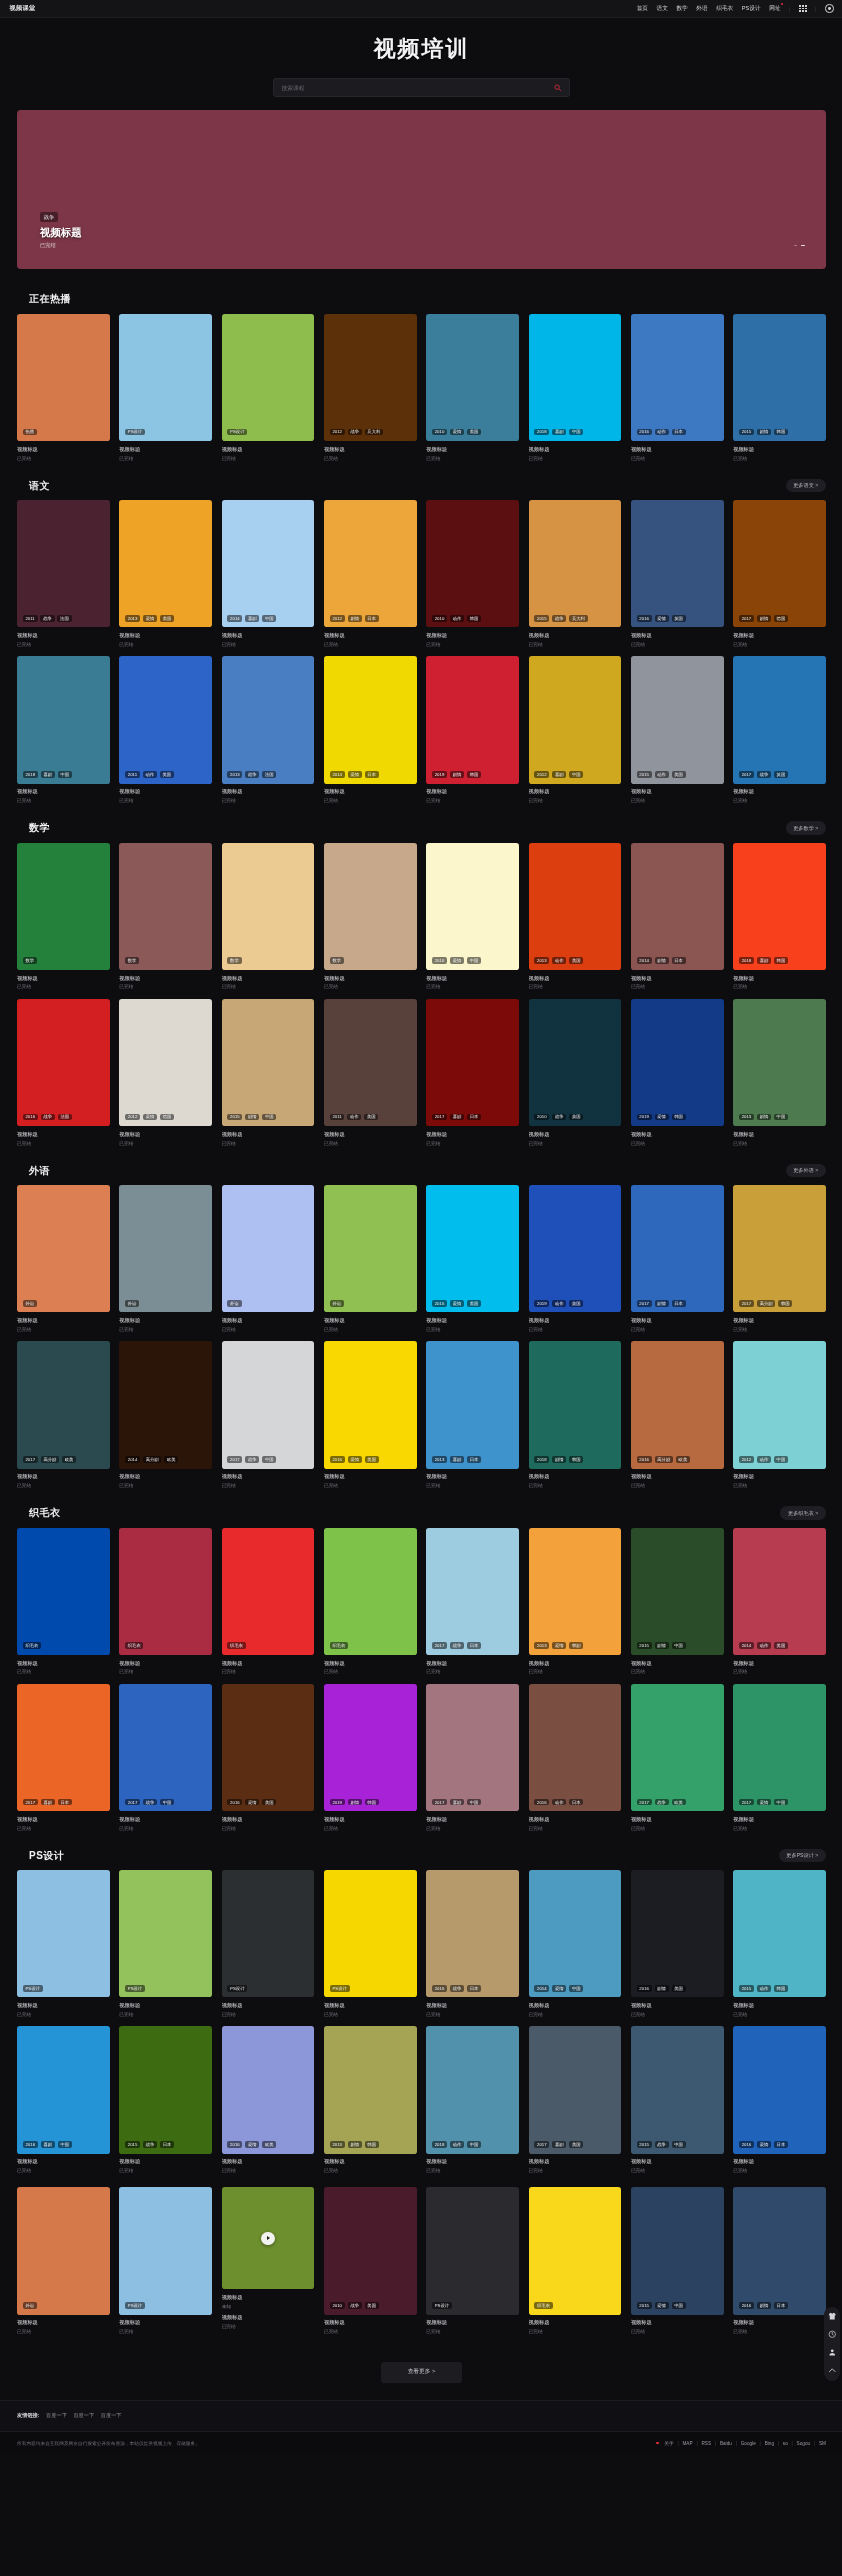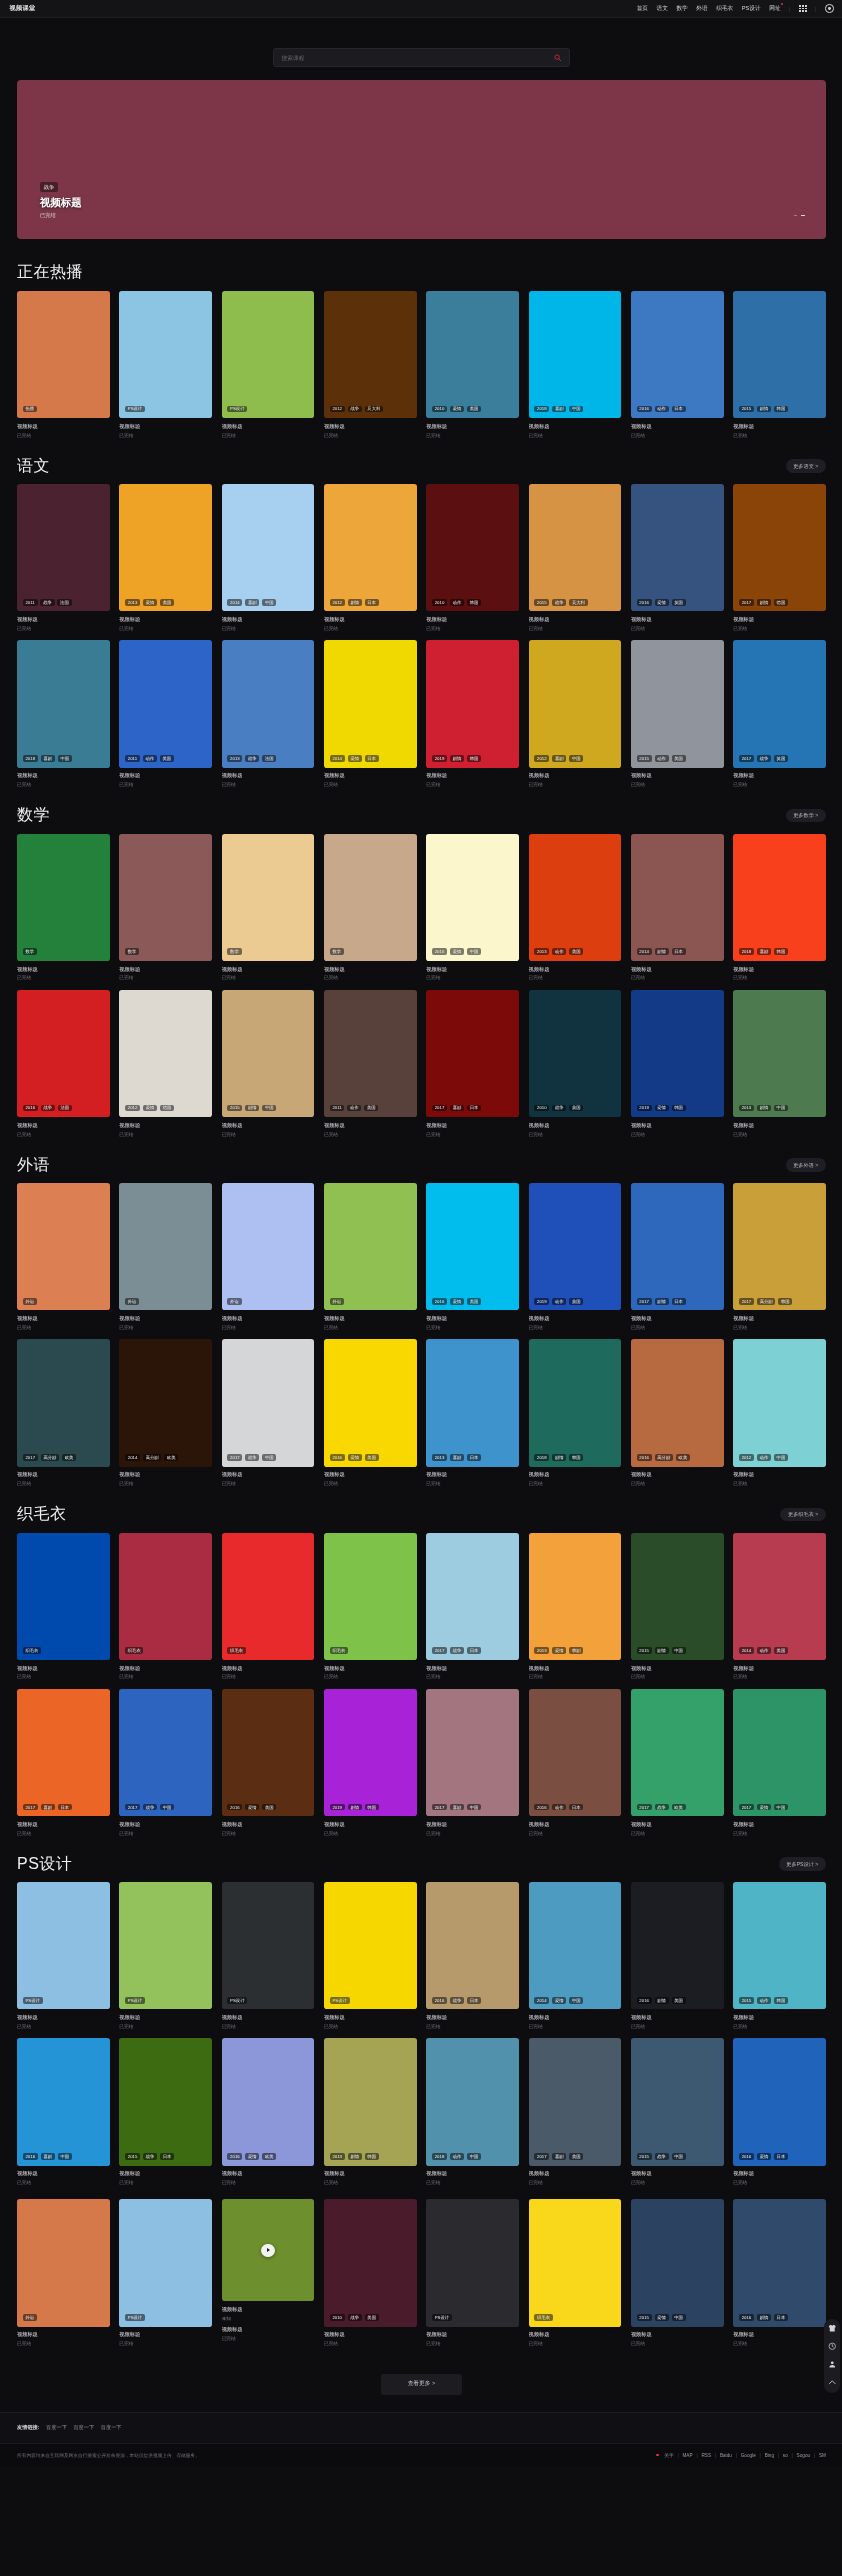--- a/index.html
+++ b/index.html
@@ -133,21 +133,21 @@
   .banner-dots i.on { background: rgba(255,255,255,.85); }
 
   
   .section { margin-bottom: 14.2px; }
   .sec-head {
     display: flex;
     align-items: center;
     justify-content: space-between;
     padding: 3.8px 0 7.6px;
   }
-  .sec-title { font-size: 16px; font-weight: normal; color: #f0f0f2; letter-spacing: 0.5px; }
+  .sec-title { font-size: 10px; font-weight: bold; color: #f0f0f2; letter-spacing: 0.5px; margin-left: 12px; }
   .sec-more {
     font-size: 5.2px;
     color: #b9b9c0;
     background: #1e1e24;
     border: 0;
     border-radius: 8.5px;
     padding: 3.3px 7.6px;
     cursor: pointer;
     font-family: inherit;
     white-space: nowrap;
@@ -321,20 +321,21 @@
         <i></i>
       </span>
       <span class="sep">|</span>
       <span class="user-ring">
         <i></i>
       </span>
     </nav>
 </div>
 
 <div class="head">
+  <div class="page-title">视频培训</div>
   <div class="searchwrap">
     <input type="text" placeholder="搜索课程" style="">
     <button class="search-btn">
       <svg width="7.6" height="7.6" viewBox="0 0 16 16">
         <circle cx="6.5" cy="6.5" r="4.6" fill="none" stroke="#e8303a" stroke-width="1.6"></circle>
         <line x1="10" y1="10" x2="14.5" y2="14.5" stroke="#e8303a" stroke-width="1.6" stroke-linecap="round"></line>
       </svg>
     </button>
   </div>
 </div>

